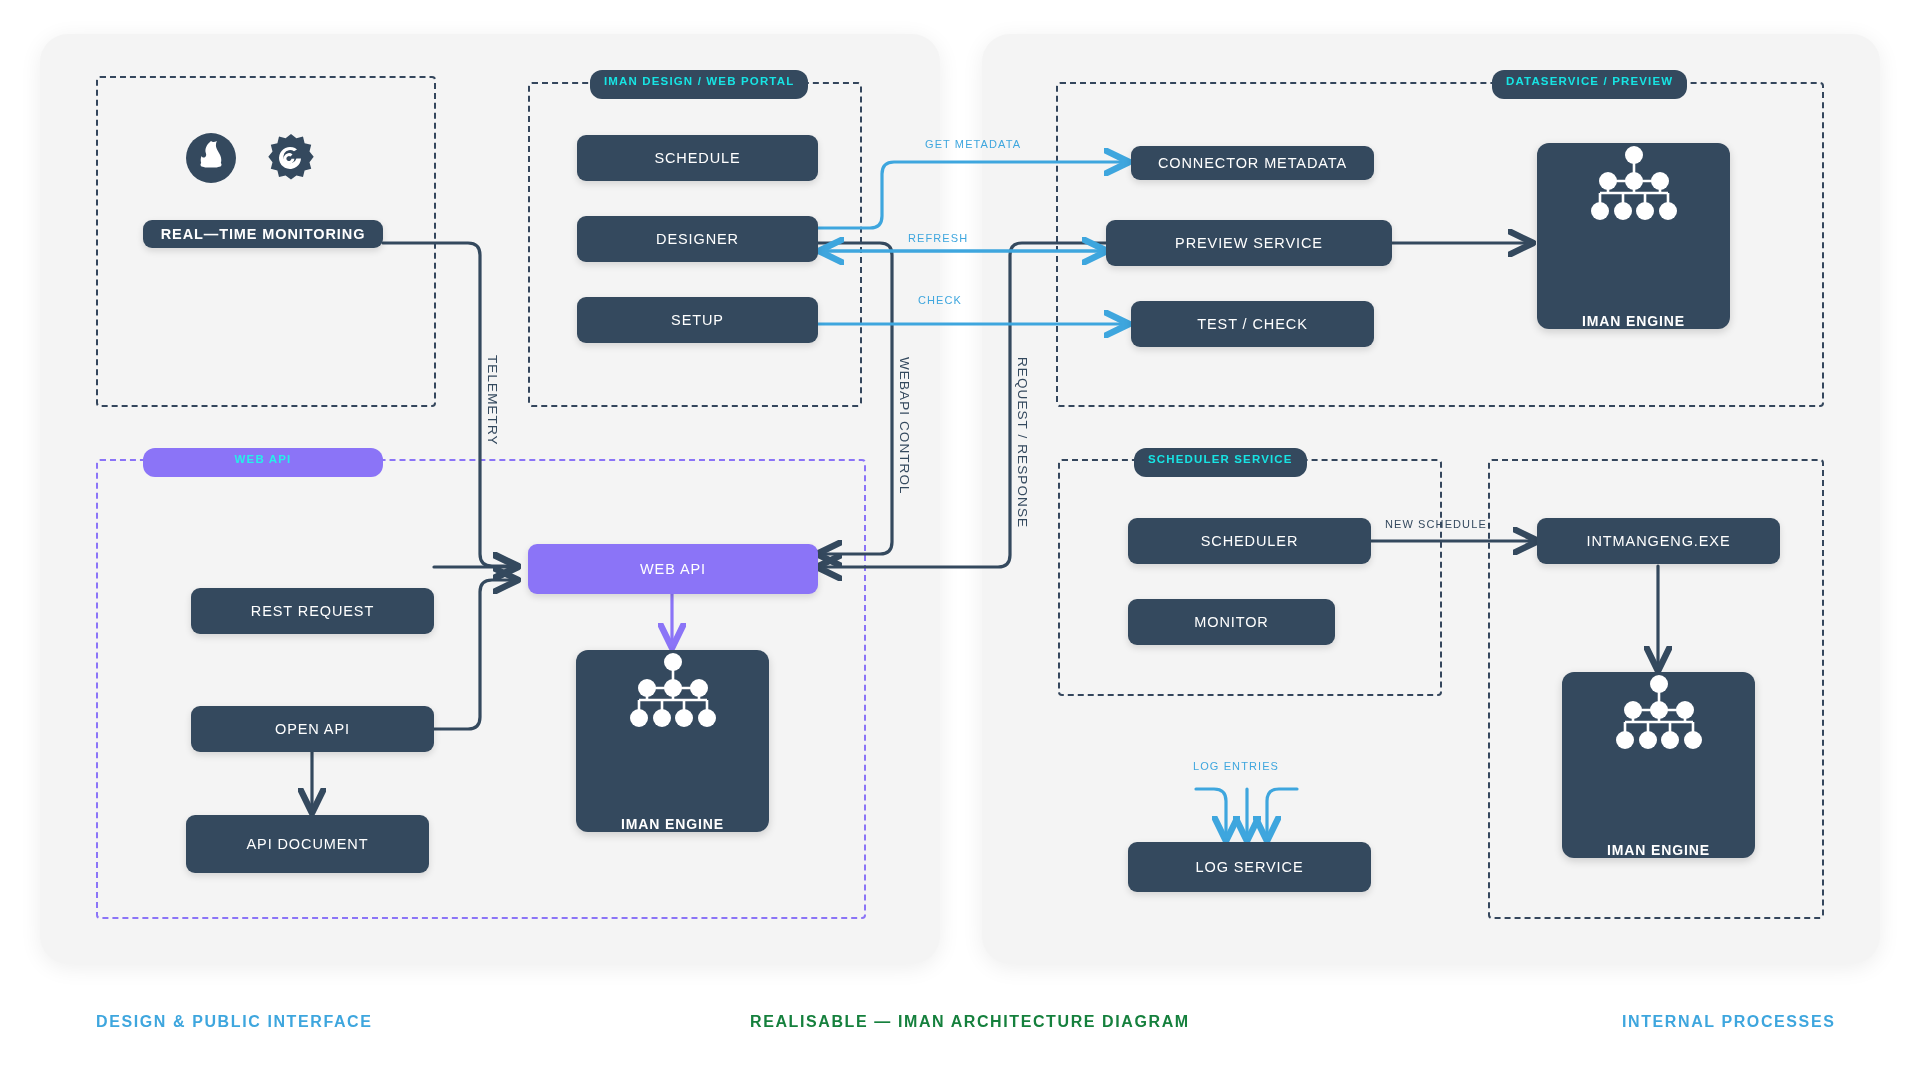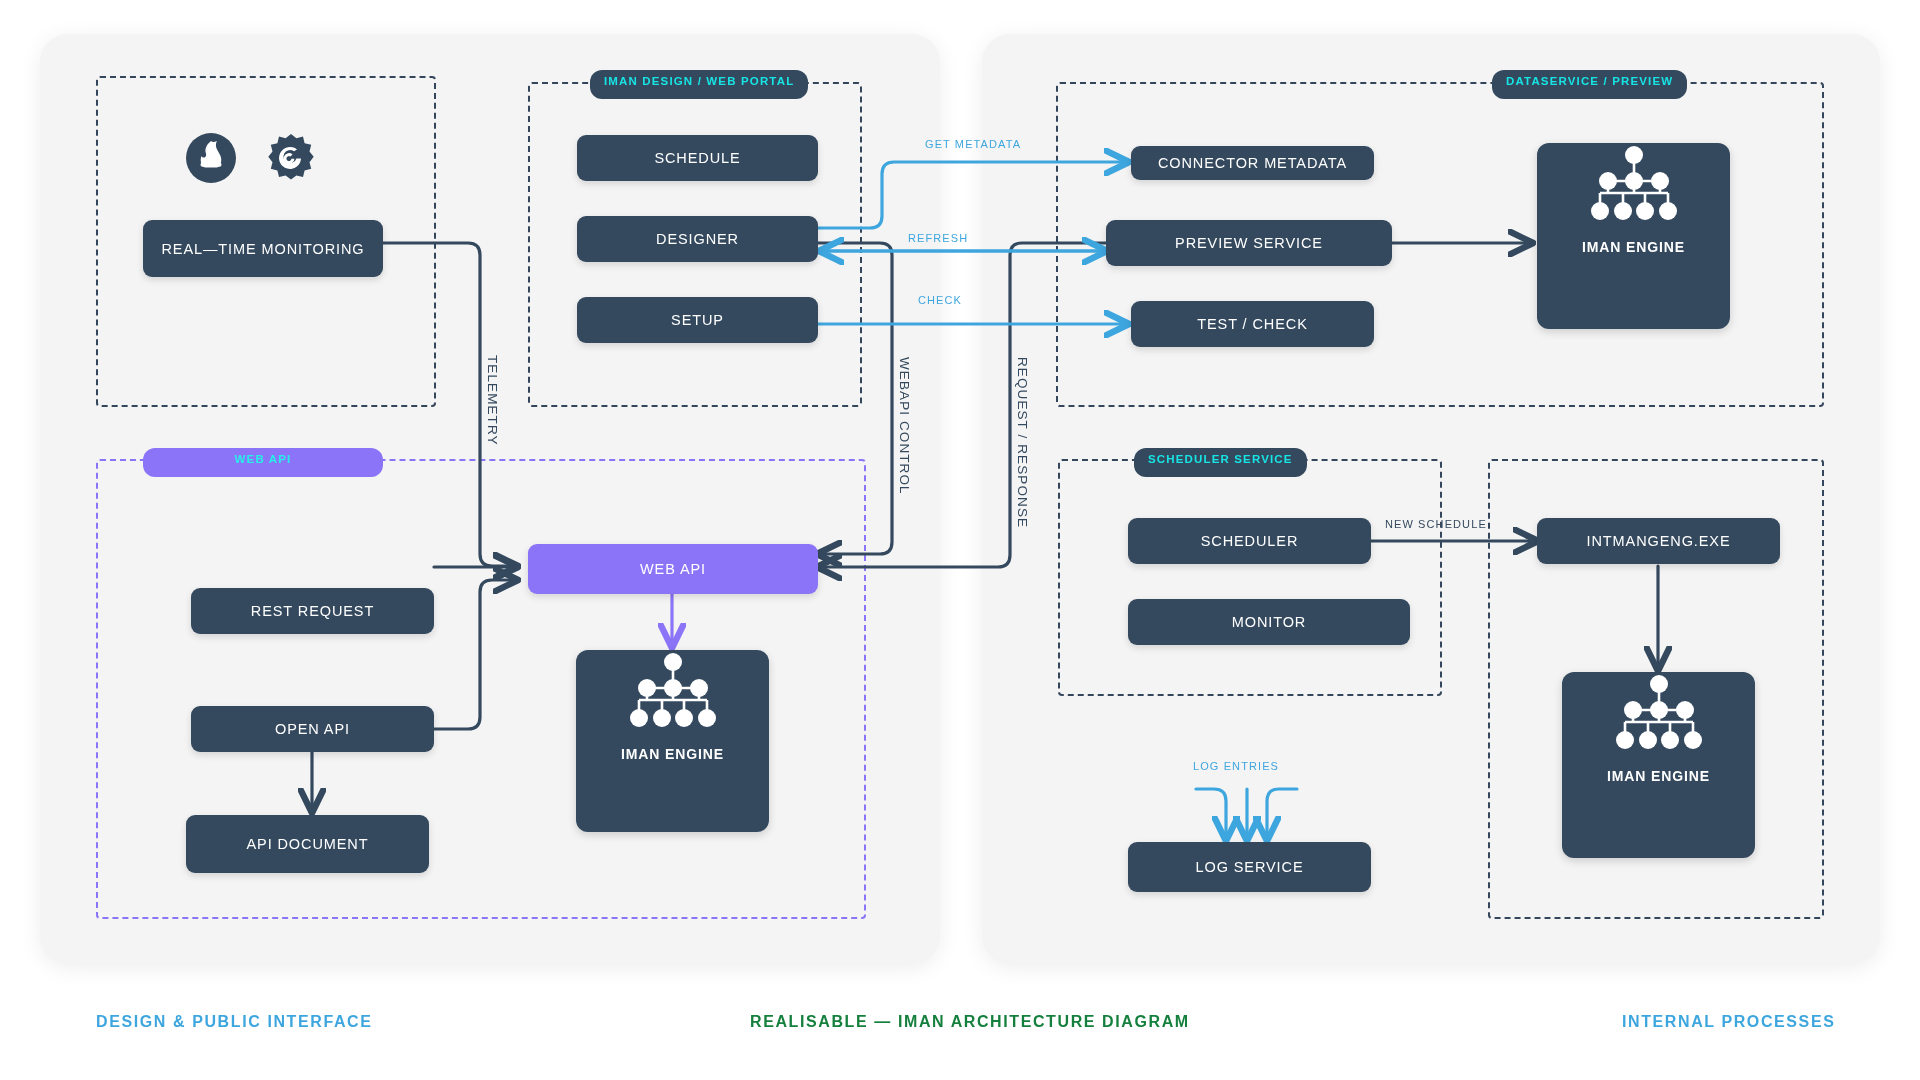--- a/index.html
+++ b/index.html
@@ -25,21 +25,21 @@
   .node { position:absolute; background:#34495e; color:#ffffff;
     border-radius:9px; display:flex; align-items:center;
     justify-content:center; font-size:14.5px; letter-spacing:.9px;
     box-shadow:0 3px 7px rgba(0,0,0,.13); z-index:5; white-space:nowrap; }
   .node.purple { background:#8b74f7; }
 
   
   .engine { position:absolute; background:#34495e; border-radius:12px;
     box-shadow:0 3px 9px rgba(0,0,0,.16); z-index:5;
     display:flex; flex-direction:column; align-items:center;
-    justify-content:flex-start; }
+    justify-content:space-between; }
   .engine .etitle { color:#fff; font-size:14px; font-weight:bold;
     letter-spacing:.9px; margin-top:14px; }
 
   
   .elabel { position:absolute; font-size:11px; letter-spacing:1.1px;
     white-space:nowrap; z-index:7; }
   .elabel.blue { color:#3ea6de; }
   .elabel.dark { color:#34495e; }
   .vlabel { position:absolute; font-size:13.5px; letter-spacing:1.1px;
     color:#34495e; white-space:nowrap; z-index:7;
@@ -130,21 +130,21 @@
     </span>
     <span>
       <svg width="52" height="52" viewBox="0 0 52 52">
         <path d="M26 2l5.4 4.2L38 4.6l1.6 6.6 6.6 1.6-1.7 6.6 4.2 5.4-4.2 5.4 1.7 6.6-6.6 1.6L38 45l-6.6-1.6L26 47.6l-5.4-4.2L14 45l-1.6-6.6-6.6-1.6 1.7-6.6L3.3 24.8l4.2-5.4-1.7-6.6 6.6-1.6L14 4.6l6.6 1.6z" fill="#34495e"></path>
         <path d="M32 17.5a11 11 0 1 0 4 9h-4.6a6.6 6.6 0 1 1-2.4-7.2z" fill="#ffffff"></path>
         <path d="M27.5 22.4a5.4 5.4 0 1 0 1.9 4.3h-3a2.5 2.5 0 1 1-1-2.1z" fill="#ffffff"></path>
       </svg>
     </span>
   </div>
 
-  <div class="node" style="left:143px; top:220px; width:240px; height:57px;">
+  <div class="node" style="left:143px; top:220px; width:240px; height:28px;font-weight:bold;">
     <span>REAL—TIME MONITORING</span>
   </div>
 
   <div class="group" style="left:528px; top:82px; width:334px; height:325px;"></div>
   <div class="grouplabel" style="left:590px; top:70px;">IMAN DESIGN / WEB PORTAL</div>
 
   <div class="node" style="left:577px; top:135px; width:241px; height:46px;">
     <span>SCHEDULE</span>
   </div>
   <div class="node" style="left:577px; top:216px; width:241px; height:46px;align-items:center;">
@@ -242,21 +242,21 @@
     </span>
     <span class="etitle">IMAN ENGINE</span>
   </div>
 
   <div class="group" style="left:1058px; top:459px; width:384px; height:237px;"></div>
   <div class="grouplabel" style="left:1134px; top:448px;">SCHEDULER SERVICE</div>
 
   <div class="node" style="left:1128px; top:518px; width:243px; height:46px;">
     <span>SCHEDULER</span>
   </div>
-  <div class="node" style="left:1128px; top:599px; width:282px; height:46px;">
+  <div class="node" style="left:1128px; top:599px; width:207px; height:46px;">
     <span>MONITOR</span>
   </div>
   <div class="node" style="left:1128px; top:842px; width:243px; height:50px;">
     <span>LOG SERVICE</span>
   </div>
 
   <div class="group" style="left:1488px; top:459px; width:336px; height:460px;"></div>
 
   <div class="node" style="left:1537px; top:518px; width:243px; height:46px;">
     <span>INTMANGENG.EXE</span>

